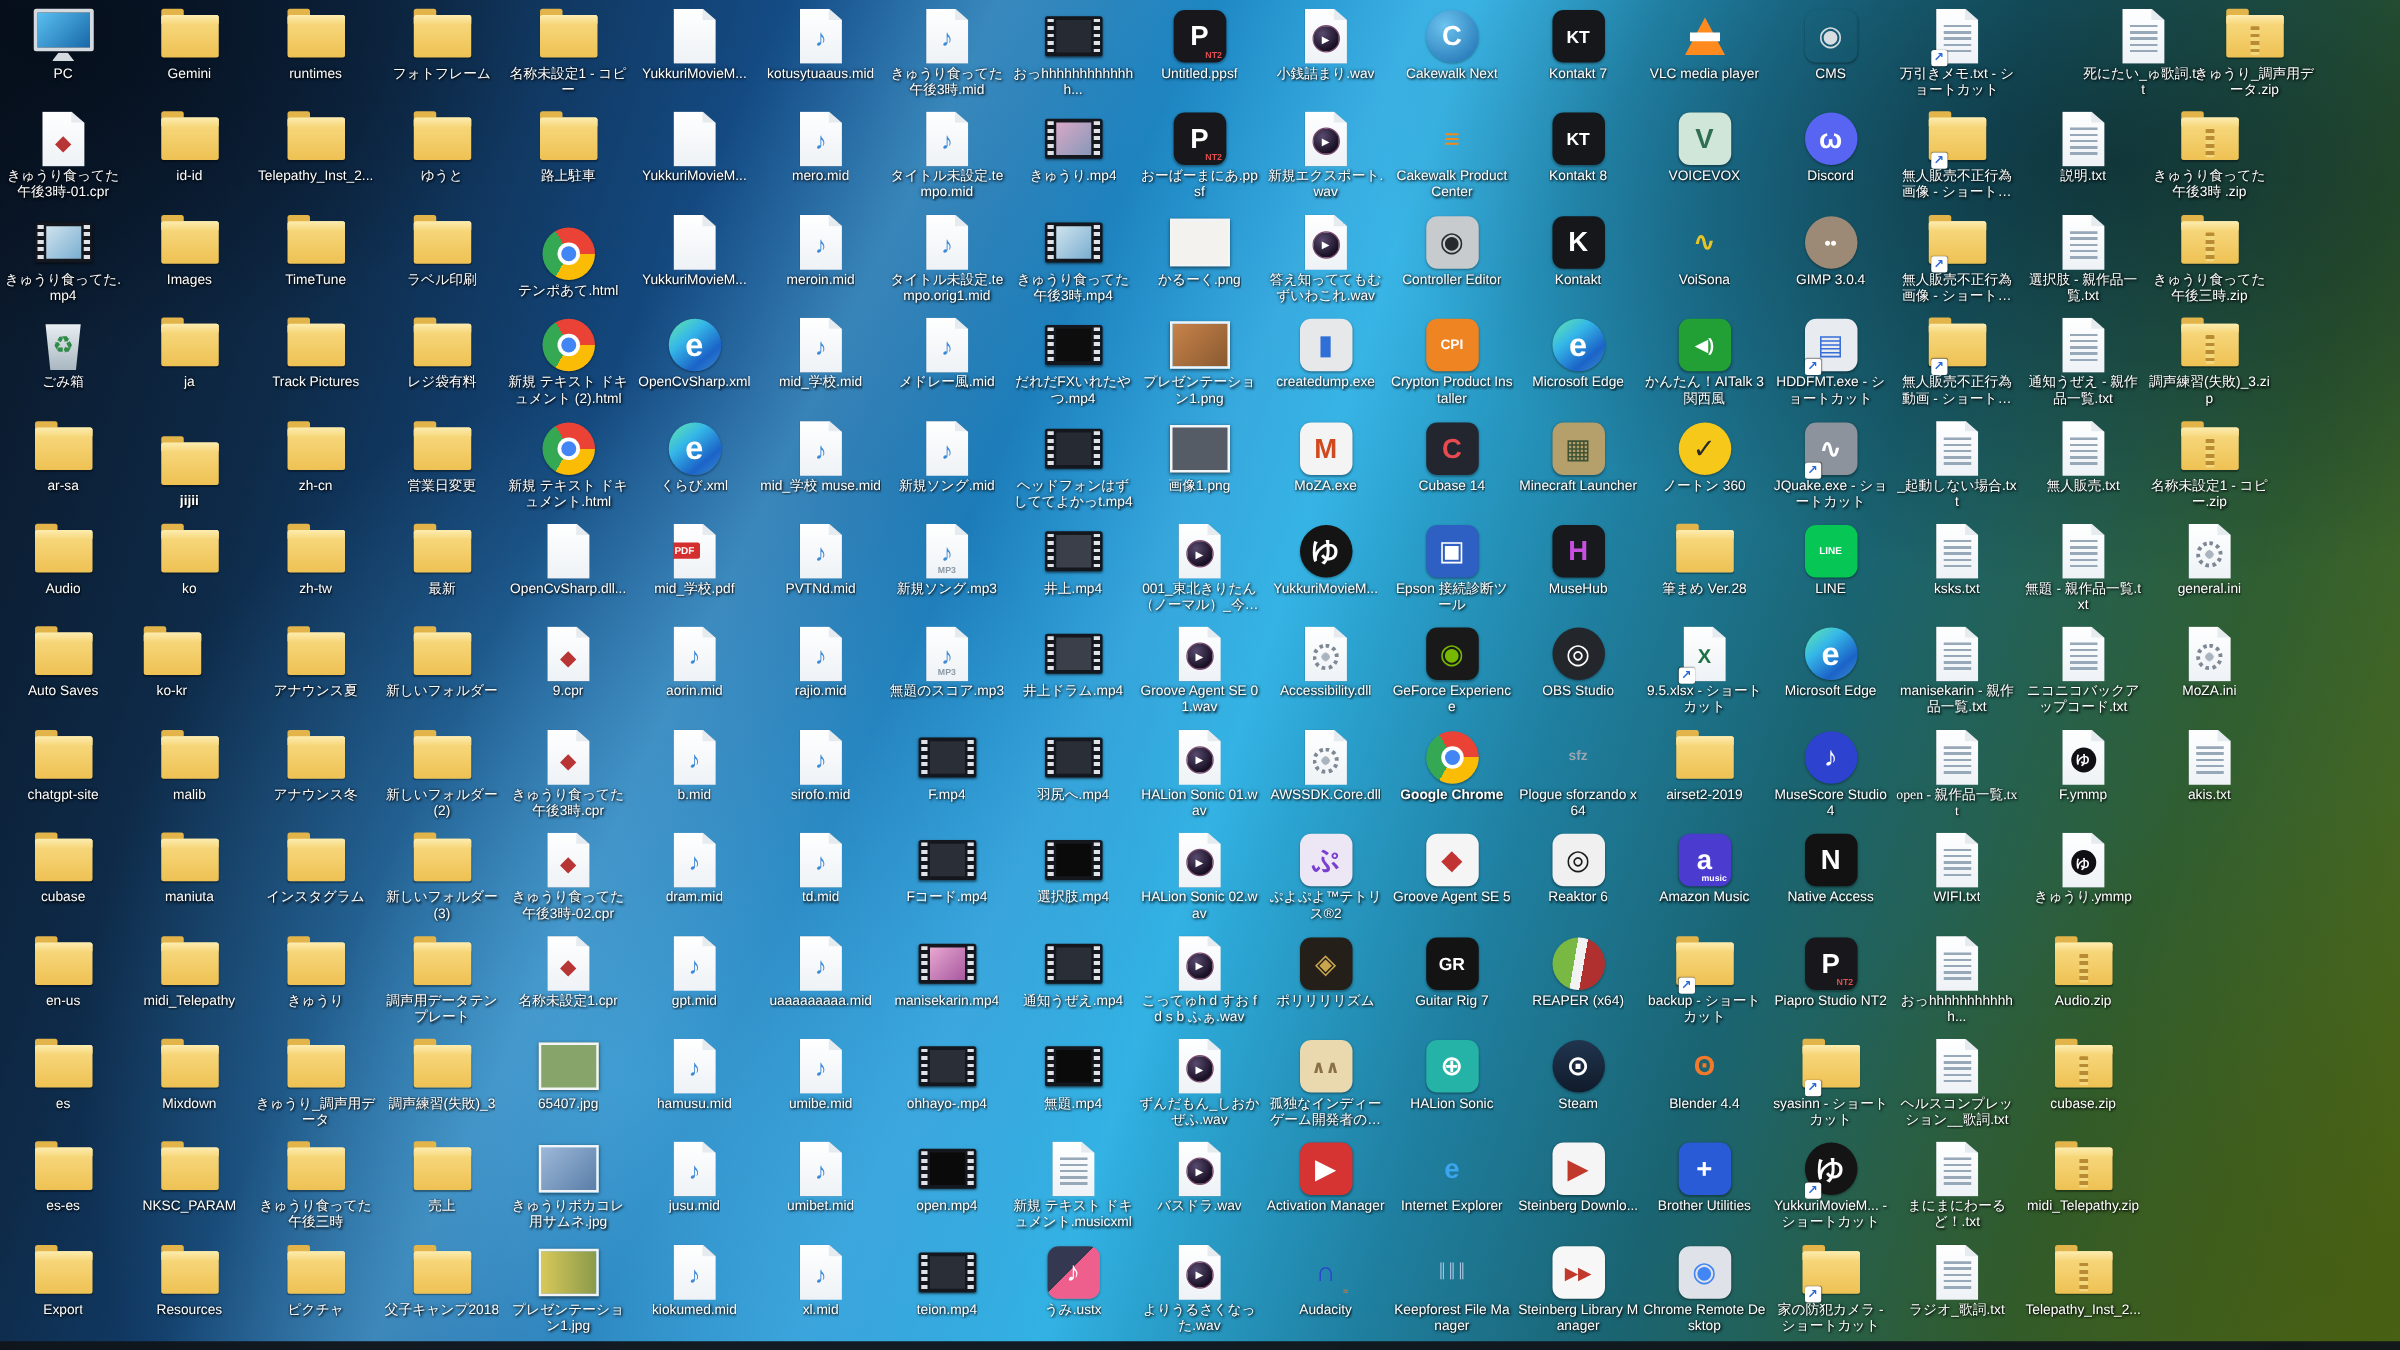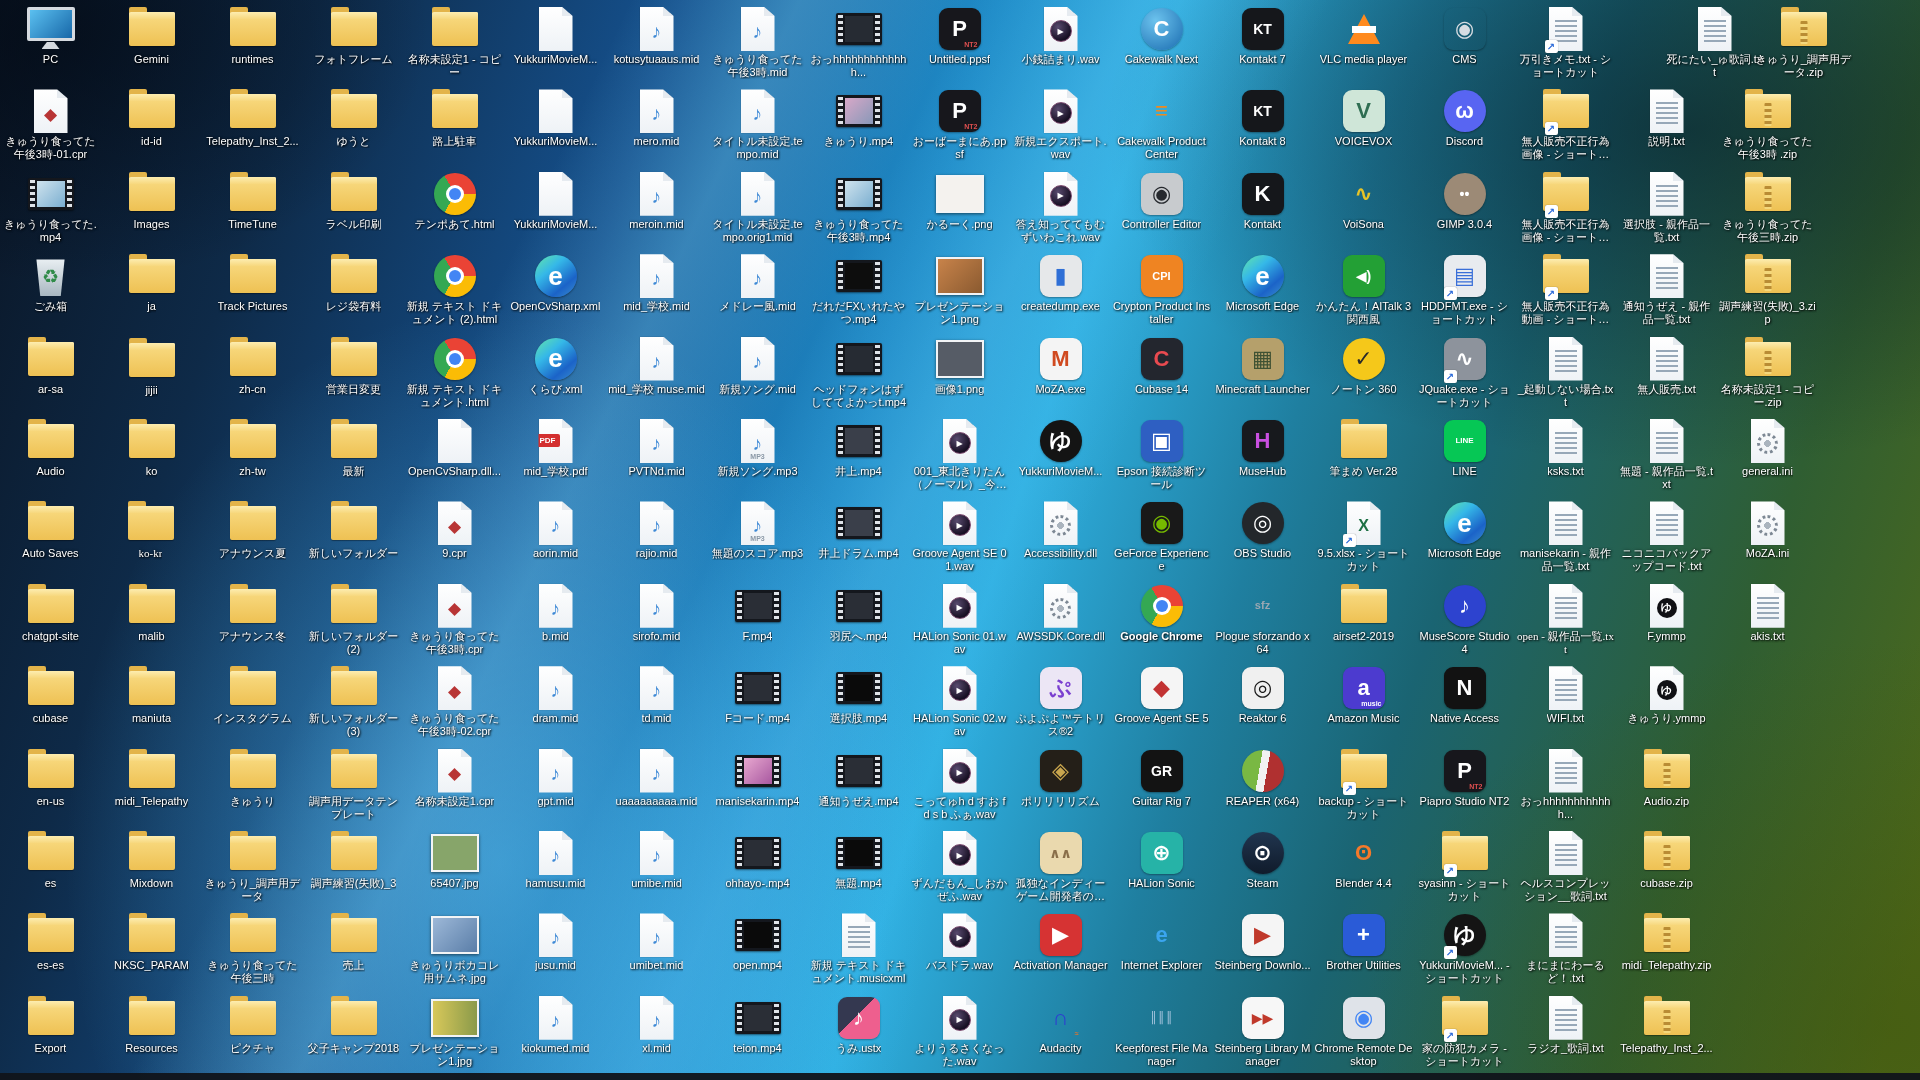--- a/index.html
+++ b/index.html
@@ -333,21 +333,21 @@
           <div class="ic-folder"></div>
         </div>
         <div class="label">TimeTune</div>
       </div>
       <div class="cell" style="left: 303px; top: 168.8px;">
         <div class="icon">
           <div class="ic-folder"></div>
         </div>
         <div class="label">ラベル印刷</div>
       </div>
-      <div class="cell" style="left: 404px; top: 168.8px;">
+      <div class="cell" style="left: 404px; top: 168.8px; justify-content: center;">
         <div class="icon">
           <div class="ic-chrome">
             <div class="chrome-hub"></div>
           </div>
         </div>
         <div class="label">テンポあて.html</div>
       </div>
       <div class="cell" style="left: 505px; top: 168.8px;">
         <div class="icon">
           <div class="ic-doc"></div>
@@ -560,21 +560,21 @@
           </div>
         </div>
         <div class="label">調声練習(失敗)_3.zip</div>
       </div>
       <div class="cell" style="left: 0px; top: 333.6px;">
         <div class="icon">
           <div class="ic-folder"></div>
         </div>
         <div class="label">ar-sa</div>
       </div>
-      <div class="cell" style="left: 101px; top: 335px;">
+      <div class="cell" style="left: 101px; top: 346px; font-weight: bold;">
         <div class="icon">
           <div class="ic-folder"></div>
         </div>
         <div class="label">jijii</div>
       </div>
       <div class="cell" style="left: 202px; top: 333.6px;">
         <div class="icon">
           <div class="ic-folder"></div>
         </div>
         <div class="label">zh-cn</div>
@@ -808,21 +808,21 @@
           </div>
         </div>
         <div class="label">general.ini</div>
       </div>
       <div class="cell" style="left: 0px; top: 498.4px;">
         <div class="icon">
           <div class="ic-folder"></div>
         </div>
         <div class="label">Auto Saves</div>
       </div>
-      <div class="cell" style="left: 100px; top: 498.4px; font-family: Liberation Serif, serif;">
+      <div class="cell" style="left: 87px; top: 498.4px;">
         <div class="icon">
           <div class="ic-folder"></div>
         </div>
         <div class="label">ko-kr</div>
       </div>
       <div class="cell" style="left: 202px; top: 498.4px;">
         <div class="icon">
           <div class="ic-folder"></div>
         </div>
         <div class="label">アナウンス夏</div>

